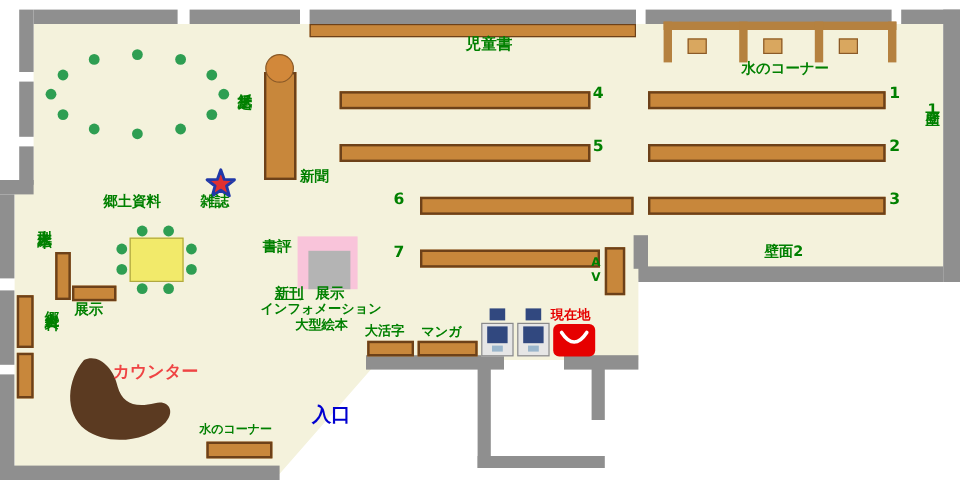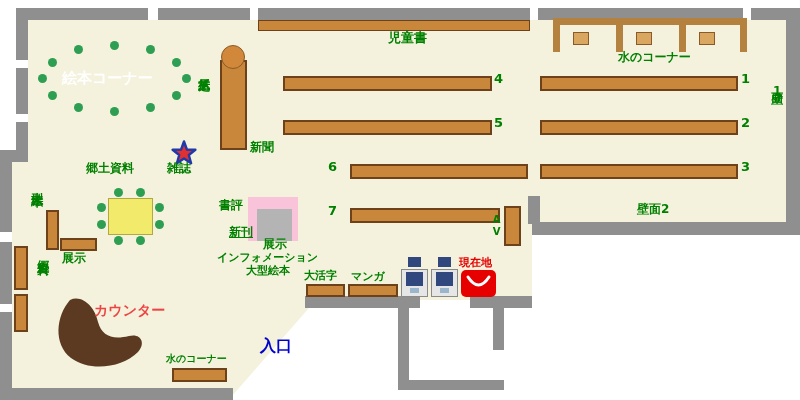--- a/index.html
+++ b/index.html
@@ -129,34 +129,33 @@
     <div class="machine-screen"></div>
     <div class="machine-slot"></div>
   </div>
 
   <div class="marker">
     <svg width="35" height="27" viewBox="0 0 35 27">
       <path d="M7,7 Q17.5,23 28,7" stroke="#ffffff" stroke-width="3" fill="none" stroke-linecap="round"></path>
     </svg>
   </div>
 
-  <div class="lbl" style="left:62px;top:70px;color:#ffffff;font-size:15px;">絵本コーナー</div>
   <div class="lbl vert" style="left:197px;top:68px;">紙芝居</div>
   <div class="lbl" style="left:388px;top:31px;font-size:13px;">児童書</div>
   <div class="lbl" style="left:618px;top:51px;">水のコーナー</div>
   <div class="lbl vert" style="left:770px;top:82px;">壁面1</div>
   <div class="lbl" style="left:637px;top:203px;">壁面2</div>
   <div class="lbl" style="left:250px;top:141px;">新聞</div>
   <div class="lbl" style="left:167px;top:162px;text-align:center;">雑誌</div>
   <div class="lbl" style="left:86px;top:162px;">郷土資料</div>
   <div class="lbl vert" style="left:30px;top:182px;">大型絵本</div>
   <div class="lbl vert" style="left:36px;top:250px;">郷土資料</div>
   <div class="lbl" style="left:62px;top:252px;">展示</div>
   <div class="lbl" style="left:219px;top:199px;">書評</div>
-  <div class="lbl" style="left:229px;top:226px;text-decoration:underline;">新刊</div>
+  <div class="lbl" style="left:229px;top:238px;text-decoration:underline;">新刊</div>
   <div class="lbl" style="left:263px;top:238px;">展示</div>
   <div class="lbl" style="left:217px;top:252px;font-size:11px;">インフォメーション</div>
   <div class="lbl" style="left:246px;top:265px;font-size:11px;">大型絵本</div>
   <div class="lbl" style="left:304px;top:270px;font-size:11px;text-align:right;">大活字</div>
   <div class="lbl" style="left:351px;top:271px;font-size:11px;">マンガ</div>
   <div class="lbl" style="left:459px;top:257px;color:#e60000;font-size:11px;">現在地</div>
   <div class="lbl" style="left:94px;top:303px;color:#ef4444;font-size:14px;">カウンター</div>
   <div class="lbl" style="left:166px;top:353px;font-size:10px;">水のコーナー</div>
   <div class="lbl" style="left:260px;top:337px;color:#0000d0;font-size:16px;">入口</div>
   <div class="lbl vert" style="left:491px;top:214px;font-size:10px;">AV</div>

